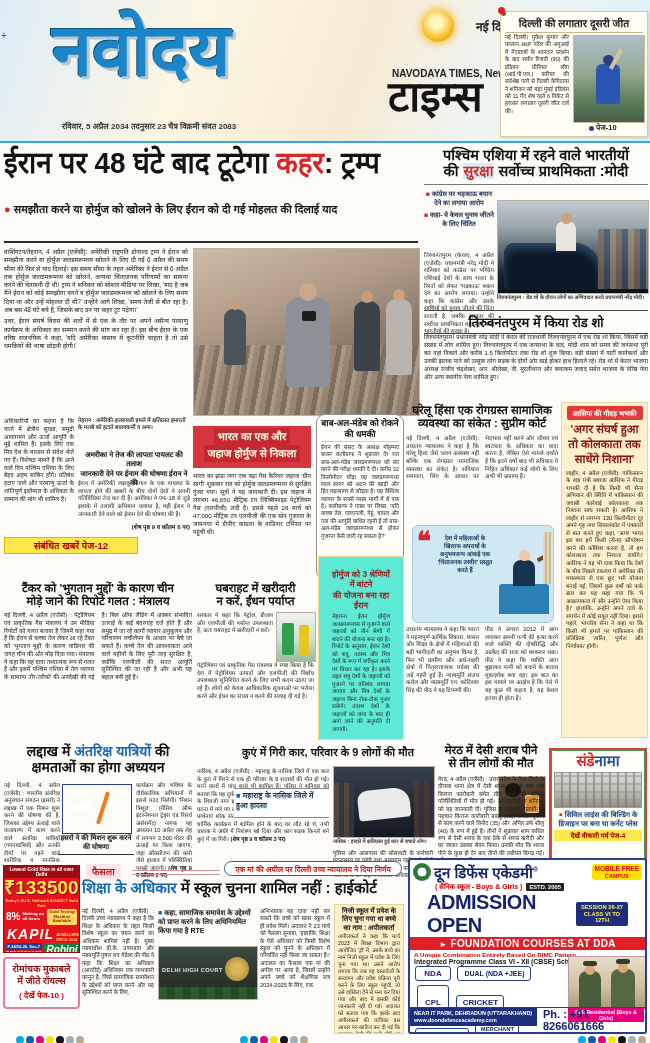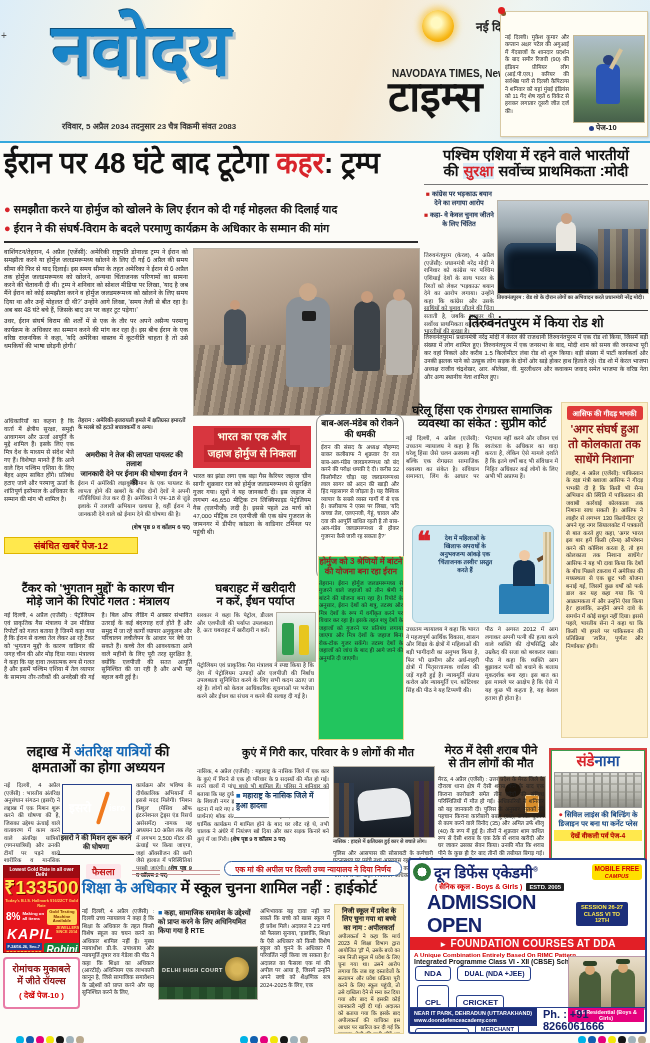--- a/index.html
+++ b/index.html
@@ -32,41 +32,39 @@
     <div class="abs" style="left:422px;top:10px;width:32px;height:32px;border-radius:50%;
                 background:radial-gradient(circle at 45% 40%,#fff9c0 20%,#f7b614 65%,#e89300 100%);
                 box-shadow:0 0 6px 3px rgba(247,182,20,.55);"></div>
     <div class="abs" style="left:476px;top:18px;font-size:12px;font-weight:800;color:#222;">नई दिल्ली</div>
     <div class="abs" style="left:392px;top:68px;font-size:10px;font-weight:800;color:#222;">NAVODAYA TIMES, New Delhi</div>
     <div class="abs" style="left:388px;top:76px;font-size:42px;font-weight:900;color:#141414;line-height:1;">टाइम्स</div>
     <div class="abs" style="left:62px;top:120px;font-size:8px;color:#333;font-weight:700;">रविवार, 5 अप्रैल 2034 तदनुसार 23 चैत्र विक्रमी संवत 2083</div>
 
     <div class="abs" style="left:500px;top:11px;width:146px;height:124px;background:#fffdf4;border:1px solid #d8c9a4;box-shadow:1px 1px 2px rgba(0,0,0,.15);">
       <div class="abs" style="left:-3px;top:-5px;width:7px;height:7px;border-radius:50%;background:#e02020;box-shadow:2px 3px 0 -1px #8a5a2a;"></div>
+      <div class="ctr" style="font-size:10.5px;font-weight:900;color:#1b1b1b;padding-top:4px;border-bottom:1px solid #cbb98e;padding-bottom:2px;margin:0 4px;">दिल्ली की लगातार दूसरी जीत</div>
       <div class="abs j" style="left:4px;top:22px;width:64px;height:92px;font-size:5.6px;">नई दिल्ली। मुकेश कुमार और कप्तान अक्षर पटेल की अगुआई में गेंदबाजों के शानदार प्रदर्शन के बाद समीर रिजवी (90) की इंडियन प्रीमियर लीग (आई.पी.एल.) करियर की सर्वश्रेष्ठ पारी से दिल्ली कैपिटल्स ने शनिवार को यहां मुंबई इंडियंस को 11 गेंद शेष रहते 6 विकेट से हराकर लगातार दूसरी जीत दर्ज की।</div>
       <div class="abs photo" style="left:72px;top:23px;width:70px;height:86px;border:1px solid #c5b893;
                   background:linear-gradient(180deg,#aebfca 0%,#93a88f 45%,#5d7e5a 75%,#46604a 100%);">
         <div class="abs" style="left:22px;top:28px;width:24px;height:40px;border-radius:6px 6px 3px 3px;background:#2b55b5;"></div>
         <div class="abs" style="left:29px;top:19px;width:11px;height:10px;border-radius:50%;background:#29407c;"></div>
         <div class="abs" style="left:40px;top:12px;width:4px;height:22px;background:#d8c49a;transform:rotate(28deg);"></div>
       </div>
       <div class="abs" style="left:88px;top:110px;font-size:7.5px;font-weight:800;color:#222;">
         <span class="dot" style="width:5px;height:5px;background:#27408b;"></span><span>पेज-10</span>
       </div>
     </div>
   </div>
 
   <div class="abs hl nowrap" style="left:4px;top:146px;width:416px;font-size:30px;transform:scaleX(.93);transform-origin:left;">
     <span>ईरान पर 48 घंटे बाद टूटेगा </span><span style="color:#d8242b;">कहर</span><span>: ट्रम्प</span>
   </div>
   <div class="abs" style="left:4px;top:201px;width:414px;font-size:11px;font-weight:800;color:#161616;">
     <span style="color:#d8242b;">●</span> <span>समझौता करने या होर्मुज को खोलने के लिए ईरान को दी गई मोहलत की दिलाई याद</span>
-  </div>
-  <div class="abs" style="left:4px;top:220px;width:414px;font-size:11px;font-weight:800;color:#161616;">
-    <span style="color:#d8242b;">●</span> <span>ईरान ने की संघर्ष-विराम के बदले परमाणु कार्यक्रम के अधिकार के सम्मान की मांग</span>
   </div>
   <div class="abs rule" style="left:4px;top:241px;width:414px;height:2px;"></div>
 
   <div class="abs j" style="left:4px;top:248px;width:184px;height:168px;font-size:6.3px;">
     <div>वाशिंगटन/तेहरान, 4 अप्रैल (एजेंसी): अमेरिकी राष्ट्रपति डोनाल्ड ट्रम्प ने ईरान को समझौता करने या होर्मुज जलडमरूमध्य खोलने के लिए दी गई 6 अप्रैल की समय सीमा की फिर से याद दिलाई। इस समय सीमा के तहत अमेरिका ने ईरान से 6 अप्रैल तक होर्मुज जलडमरूमध्य को खोलने, अन्यथा चिंताजनक परिणामों का सामना करने की चेतावनी दी थी। ट्रम्प ने शनिवार को सोशल मीडिया पर लिखा, 'याद है जब मैंने ईरान को कोई समझौता करने व होर्मुज जलडमरूमध्य को खोलने के लिए समय दिया था और उन्हें मोहलत दी थी?' उन्होंने आगे लिखा, 'समय तेजी से बीत रहा है। अब बस 48 घंटे बचे हैं, जिसके बाद उन पर कहर टूट पड़ेगा।'</div>
     <div style="margin-top:3px;">उधर, ईरान संघर्ष विराम की शर्तों में से एक के तौर पर अपने असैन्य परमाणु कार्यक्रम के अधिकार का सम्मान करने की मांग कर रहा है। इस बीच ईरान के एक वरिष्ठ राजनयिक ने कहा, 'यदि अमेरिका वास्तव में कूटनीति चाहता है तो उसे धमकियों की भाषा छोड़नी होगी।'</div>
   </div>
 
   <div class="abs photo" style="left:193px;top:248px;width:225px;height:166px;
               background:linear-gradient(160deg,#cdbba7 0%,#b09c89 35%,#8d7c6c 60%,#6f6257 100%);">
@@ -173,21 +171,21 @@
     <div>घबराहट में खरीदारी</div>
     <div>न करें, ईंधन पर्याप्त</div>
   </div>
   <div class="abs photo" style="left:276px;top:612px;width:38px;height:48px;background:linear-gradient(180deg,#eef2ee 0%,#cfe0cf 55%,#9dbb9d 100%);">
     <div class="abs" style="left:5px;top:10px;width:12px;height:32px;background:#2f9e4f;border-radius:2px;"></div>
     <div class="abs" style="left:22px;top:12px;width:10px;height:30px;background:#e8c61e;border-radius:2px;"></div>
   </div>
   <div class="abs j" style="left:197px;top:612px;width:76px;height:48px;font-size:5.8px;">सरकार ने कहा कि पेट्रोल, डीजल और एलपीजी की पर्याप्त उपलब्धता है, अतः घबराहट में खरीदारी न करें।</div>
   <div class="abs j" style="left:197px;top:662px;width:117px;height:78px;font-size:5.8px;">पेट्रोलियम एवं प्राकृतिक गैस मंत्रालय ने स्पष्ट किया है कि देश में पेट्रोलियम उत्पादों और एलपीजी की निर्बाध उपलब्धता सुनिश्चित करने के लिए सभी कदम उठाए जा रहे हैं। लोगों को केवल आधिकारिक सूचनाओं पर भरोसा करने और ईंधन का संचय न करने की सलाह दी गई है।</div>
 
-  <div class="abs" style="left:318px;top:556px;width:86px;height:184px;background:#22c55e;border:1px solid #ecd98f;padding:0;box-sizing:border-box;">
+  <div class="abs" style="left:318px;top:556px;width:86px;height:184px;background:#5eead4;border:1px solid #ecd98f;padding:13px;box-sizing:border-box;">
     <div class="ctr" style="font-size:8.2px;font-weight:900;color:#9a1c1c;line-height:1.25;">
       <div>होर्मुज को 3 श्रेणियों में बांटने</div>
         <div>की योजना बना रहा ईरान</div>
     </div>
     <div class="j" style="font-size:5.7px;margin-top:2px;height:142px;">तेहरान। ईरान होर्मुज जलडमरूमध्य से गुजरने वाले जहाजों को तीन श्रेणी में बांटने की योजना बना रहा है। रिपोर्ट के अनुसार, ईरान देशों को शत्रु, तटस्थ और मित्र देशों के रूप में वर्गीकृत करने पर विचार कर रहा है। इसके तहत शत्रु देशों के जहाजों को गुजरने पर प्रतिबंध लगाया जाएगा और मित्र देशों के जहाज बिना रोक-टोक गुजर सकेंगे। तटस्थ देशों के जहाजों को जांच के बाद ही आगे जाने की अनुमति दी जाएगी।</div>
   </div>
 
   <div class="abs ctr hl" style="left:4px;top:744px;width:188px;font-size:14px;">
     <div>
       <span>लद्दाख में </span><span style="color:#1668b5;">अंतरिक्ष यात्रियों</span><span> की</span>
@@ -250,21 +248,21 @@
 
   <div class="abs" style="left:3px;top:865px;width:77px;height:88px;background:#e6131c;box-sizing:border-box;border:1px solid #8e0b10;overflow:hidden;">
     <div class="ctr" style="background:#9e0b12;color:#fff;font-size:4.8px;font-weight:700;padding:1px 0;">Lowest Gold Rate in all over Delhi</div>
     <div class="ctr" style="color:#ffe84d;font-weight:900;font-size:19px;line-height:1.05;text-shadow:1px 1px 0 #7a0000;">₹133500</div>
     <div class="ctr" style="color:#ffd75e;font-size:4px;font-weight:700;">Today's B.I.S. Hallmark 916/22CT Gold Rate</div>
     <div style="display:flex;align-items:center;margin:1px 2px;">
       <span style="color:#fff;font-weight:900;font-size:10px;">8%</span>
       <span style="color:#fff;font-size:4.4px;font-weight:700;margin:0 2px;width:24px;line-height:1.1;">Making on all items</span>
       <span style="background:#ffd75e;color:#7a2b00;font-size:4.2px;font-weight:800;padding:1px;border-radius:2px;line-height:1.1;width:30px;text-align:center;">Gold Testing Machine Available</span>
     </div>
-    <div style="display:flex;align-items:flex-start;margin:0 3px;">
+    <div style="display:flex;align-items:flex-end;margin:0 3px;">
       <span style="color:#fff;font-weight:900;font-style:italic;font-size:14px;letter-spacing:1px;">KAPIL</span>
       <span style="color:#ffd75e;font-size:3.8px;font-weight:700;margin-left:2px;width:26px;line-height:1.1;">JEWELLERS SINCE 2014</span>
     </div>
     <div style="display:flex;align-items:center;margin:1px 2px;">
       <span style="width:38px;">
         <span style="display:block;background:#223f8f;color:#fff;font-size:4px;font-weight:700;padding:1px;text-align:center;">F-24/16-26, Sec-7</span>
         <span style="display:block;color:#ffe84d;font-size:6.4px;font-weight:900;text-align:center;">9999889963</span>
       </span>
       <span style="background:#17803d;color:#fff;font-weight:900;font-size:10px;font-style:italic;padding:1px 3px;margin-left:2px;border-radius:2px;">Rohini</span>
     </div>

